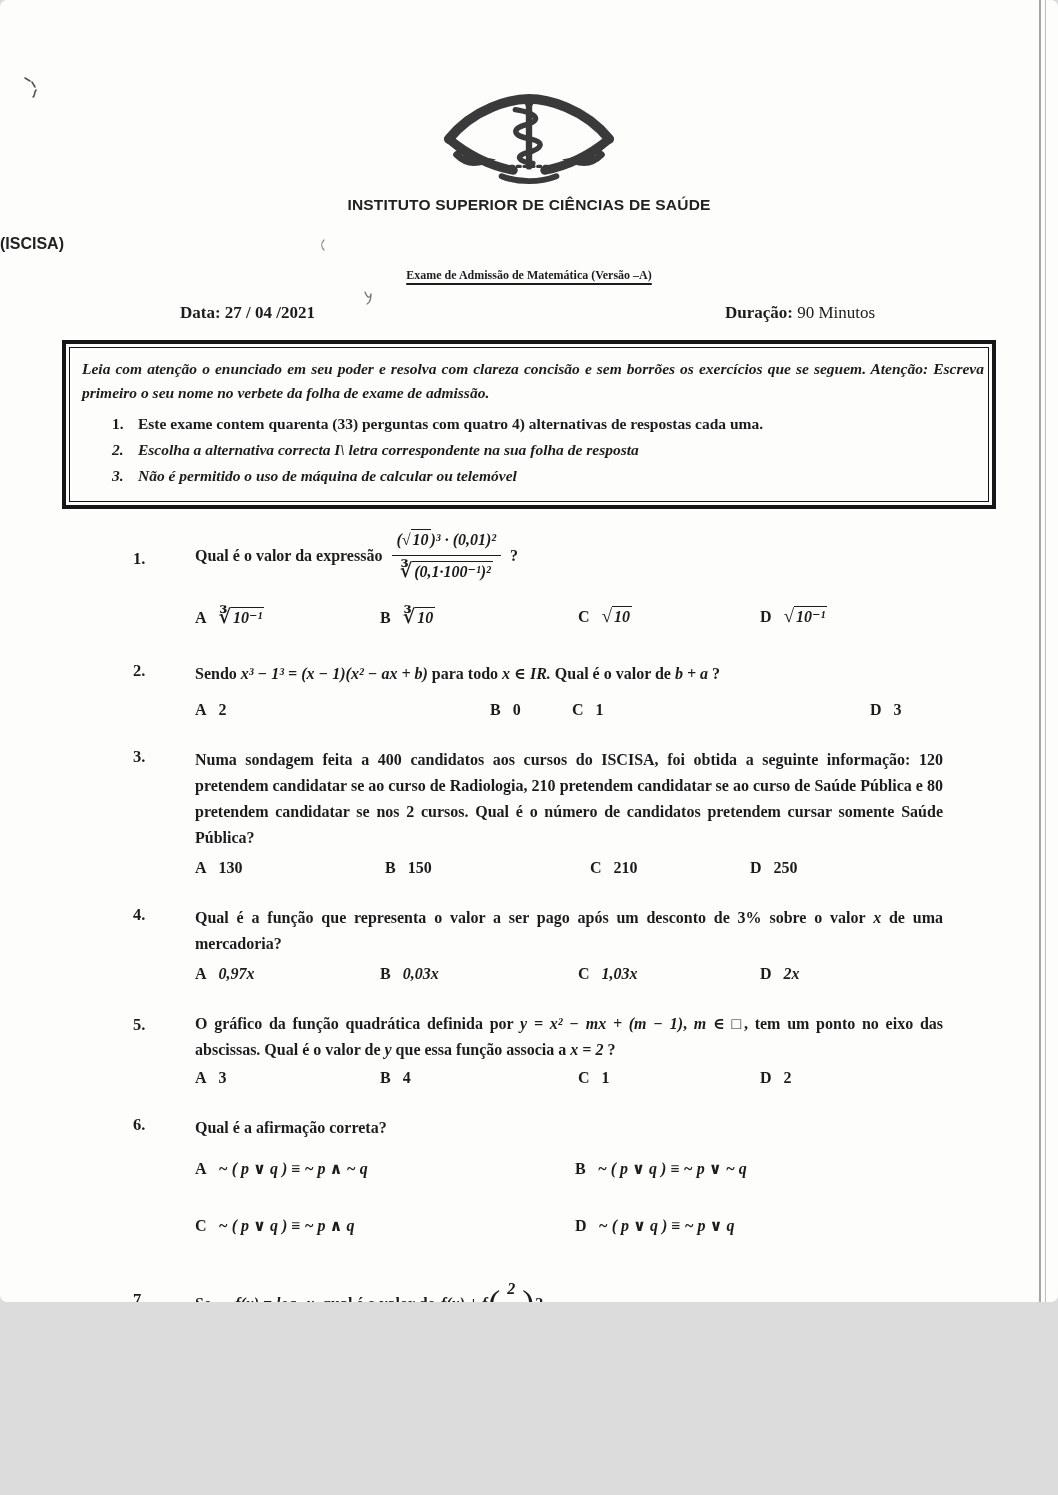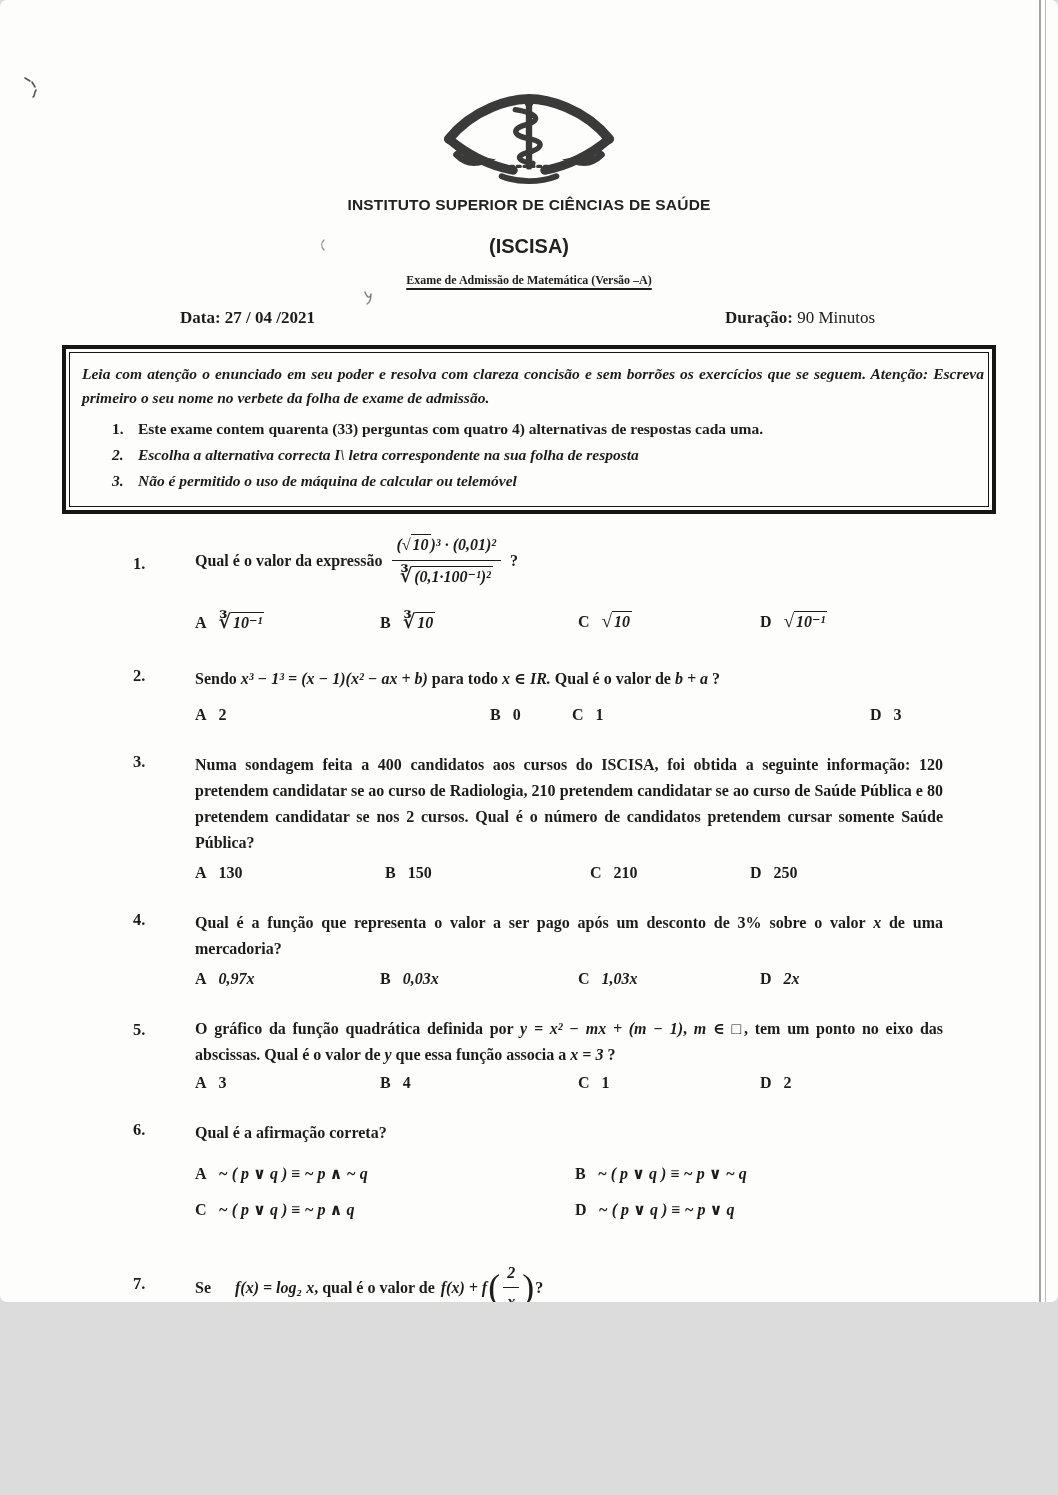--- a/index.html
+++ b/index.html
@@ -14,22 +14,22 @@
   .scan-line-2 { position:absolute; top:0; bottom:0; left:1045px; width:1px; background:#bdbdbd; }
   .pencil { position:absolute; color:#6b6b6b; }
 
   
   .logo-wrap { width:176px; margin:94px auto 0; text-align:center; }
   .institute {
     margin-top:6px; text-align:center; font-family:"Liberation Sans","DejaVu Sans",sans-serif;
     font-weight:bold; font-size:15.5px; letter-spacing:.2px; color:#222;
   }
   .acronym {
-    margin-top:21px; text-align:center; font-family:"Liberation Sans","DejaVu Sans",sans-serif;
-    font-weight:bold; font-size:20px; color:#222;
+    margin-top:21px; text-align:left; font-family:"Liberation Sans","DejaVu Sans",sans-serif;
+    font-weight:bold; font-size:16px; color:#222;
   }
   .exam-title {
     margin-top:15px; text-align:center; font-weight:bold; font-size:12px;
     text-decoration:underline; text-underline-offset:4px; text-decoration-thickness:2px;
   }
   .meta-row { position:relative; height:24px; margin-top:20px; font-size:17px; }
   .meta-date { position:absolute; left:180px; font-weight:bold; }
   .meta-duration { position:absolute; left:725px; }
   .meta-duration b { font-weight:bold; }
   .meta-label { font-weight:bold; }
@@ -207,39 +207,39 @@
     </div>
 
     <div class="q">
       <span class="qnum" style="top:4px;">5.</span>
       <div class="qbody">
         <span>O gráfico da função quadrática definida por</span>
         <span class="m">y = x² − mx + (m − 1)</span><span>,</span>
         <span class="m">m ∈ □</span><span>, tem um ponto no eixo das abscissas. Qual é o valor de</span>
         <span class="m">y</span>
         <span>que essa função associa a</span>
-        <span class="m">x = 3</span>
+        <span class="m">x = 2</span>
         <span>?</span>
       </div>
       <div class="opts" style="margin-top:6px;">
         <span class="opt" style="left:0"><span class="olabel">A</span><span class="oval">3</span></span>
         <span class="opt" style="left:185px"><span class="olabel">B</span><span class="oval">4</span></span>
         <span class="opt" style="left:383px"><span class="olabel">C</span><span class="oval">1</span></span>
         <span class="opt" style="left:565px"><span class="olabel">D</span><span class="oval">2</span></span>
       </div>
     </div>
 
     <div class="q q6opts">
       <span class="qnum">6.</span>
       <div class="qbody" style="text-align:left;">Qual é a afirmação correta?</div>
       <div class="opts tall" style="margin-top:18px;">
         <span class="opt" style="left:0"><span class="olabel">A</span><span class="oval m">~ ( p ∨ q ) ≡ ~ p ∧ ~ q</span></span>
         <span class="opt" style="left:380px"><span class="olabel">B</span><span class="oval m">~ ( p ∨ q ) ≡ ~ p ∨ ~ q</span></span>
       </div>
-      <div class="opts tall" style="margin-top:0;">
+      <div class="opts tall" style="margin-top:21px;">
         <span class="opt" style="left:0"><span class="olabel">C</span><span class="oval m">~ ( p ∨ q ) ≡ ~ p ∧ q</span></span>
         <span class="opt" style="left:380px"><span class="olabel">D</span><span class="oval m">~ ( p ∨ q ) ≡ ~ p ∨ q</span></span>
       </div>
     </div>
 
     <div class="q" style="margin-top:24px;">
       <span class="qnum" style="top:14px;">7.</span>
       <div class="qbody qrow">
         <span style="margin-right:24px;">Se</span>
         <span class="m">f(x) = log₂ x</span>

